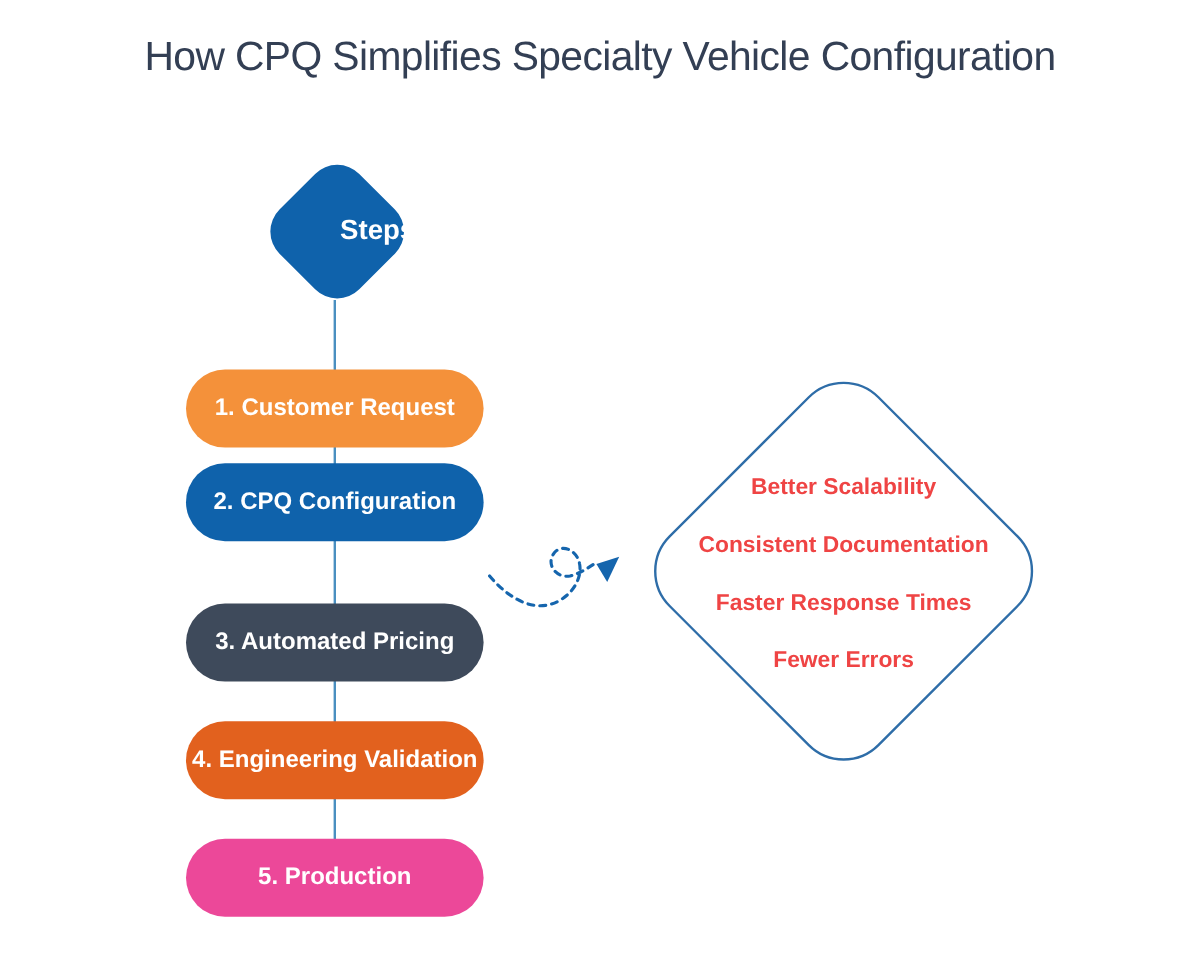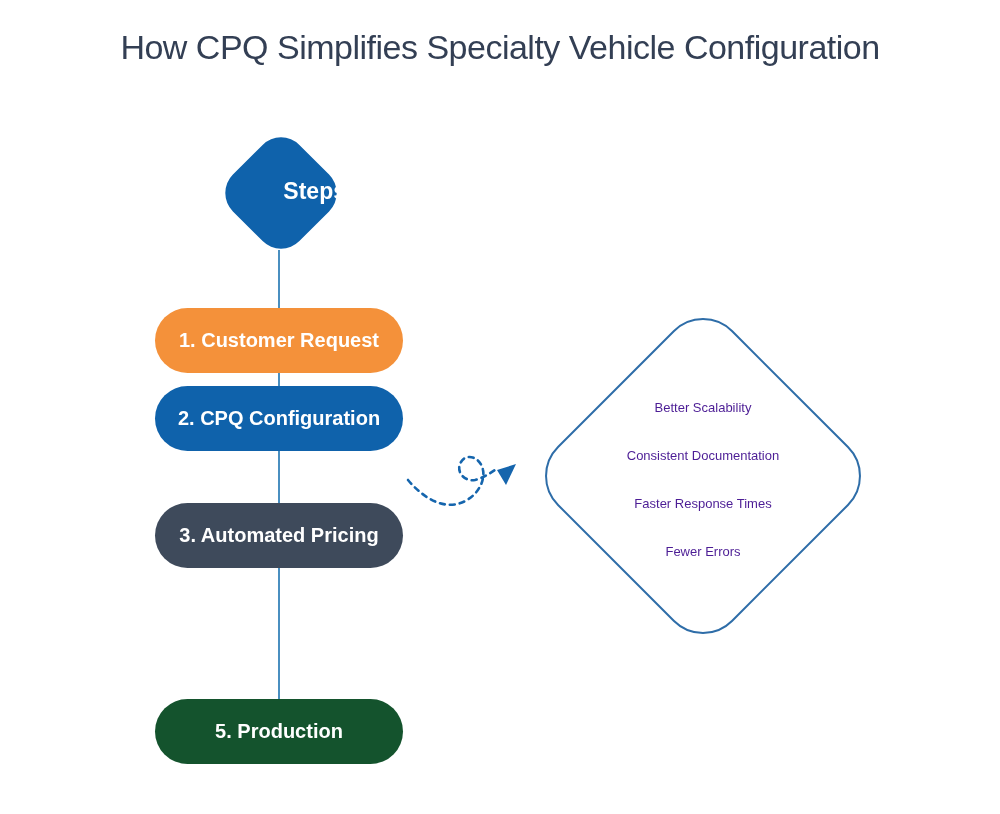--- a/index.html
+++ b/index.html
@@ -117,23 +117,23 @@
     position: absolute;
     left: 553px;
     top: 383px;
     width: 300px;
   }
   .benefit {
     height: 48px;
     display: flex;
     align-items: center;
     justify-content: center;
-    font-size: 13px;
-    font-weight: 400;
-    color: #4c1d95;
+    font-size: 19px;
+    font-weight: 700;
+    color: #ef4444;
     white-space: nowrap;
   }
 </style>
 </head>
 <body>
 
 <div class="canvas">
 
   <h1 class="page-title">How CPQ Simplifies Specialty Vehicle Configuration</h1>
 
@@ -144,21 +144,24 @@
 
   <div class="pill pill-1" style="background-color: rgb(244, 145, 58);">
     <span>1. Customer Request</span>
   </div>
   <div class="pill pill-2" style="background-color: rgb(15, 98, 171);">
     <span>2. CPQ Configuration</span>
   </div>
   <div class="pill pill-3" style="background-color: rgb(62, 74, 91);">
     <span>3. Automated Pricing</span>
   </div>
-  <div class="pill pill-5" style="background-color: #14532d;">
+  <div class="pill pill-4" style="background-color: rgb(226, 97, 30);">
+    <span>4. Engineering Validation</span>
+  </div>
+  <div class="pill pill-5" style="background-color: #ec4899;">
     <span>5. Production</span>
   </div>
 
   <svg class="curved-arrow" viewBox="0 0 150 110" xmlns="http://www.w3.org/2000/svg">
     <path d="M 13 50 C 30 70, 52 82, 72 70 C 84 63, 90 50, 88 40 C 86 28, 72 22, 66 32 C 60 42, 70 52, 80 50 C 88 48, 94 44, 100 40" fill="none" stroke="#1565ad" stroke-width="2.6" stroke-dasharray="5 5" stroke-linecap="round"></path>
     <polygon points="121,34 102,40 111,55" fill="#1565ad"></polygon>
   </svg>
 
 
   <div class="benefits-diamond"></div>

